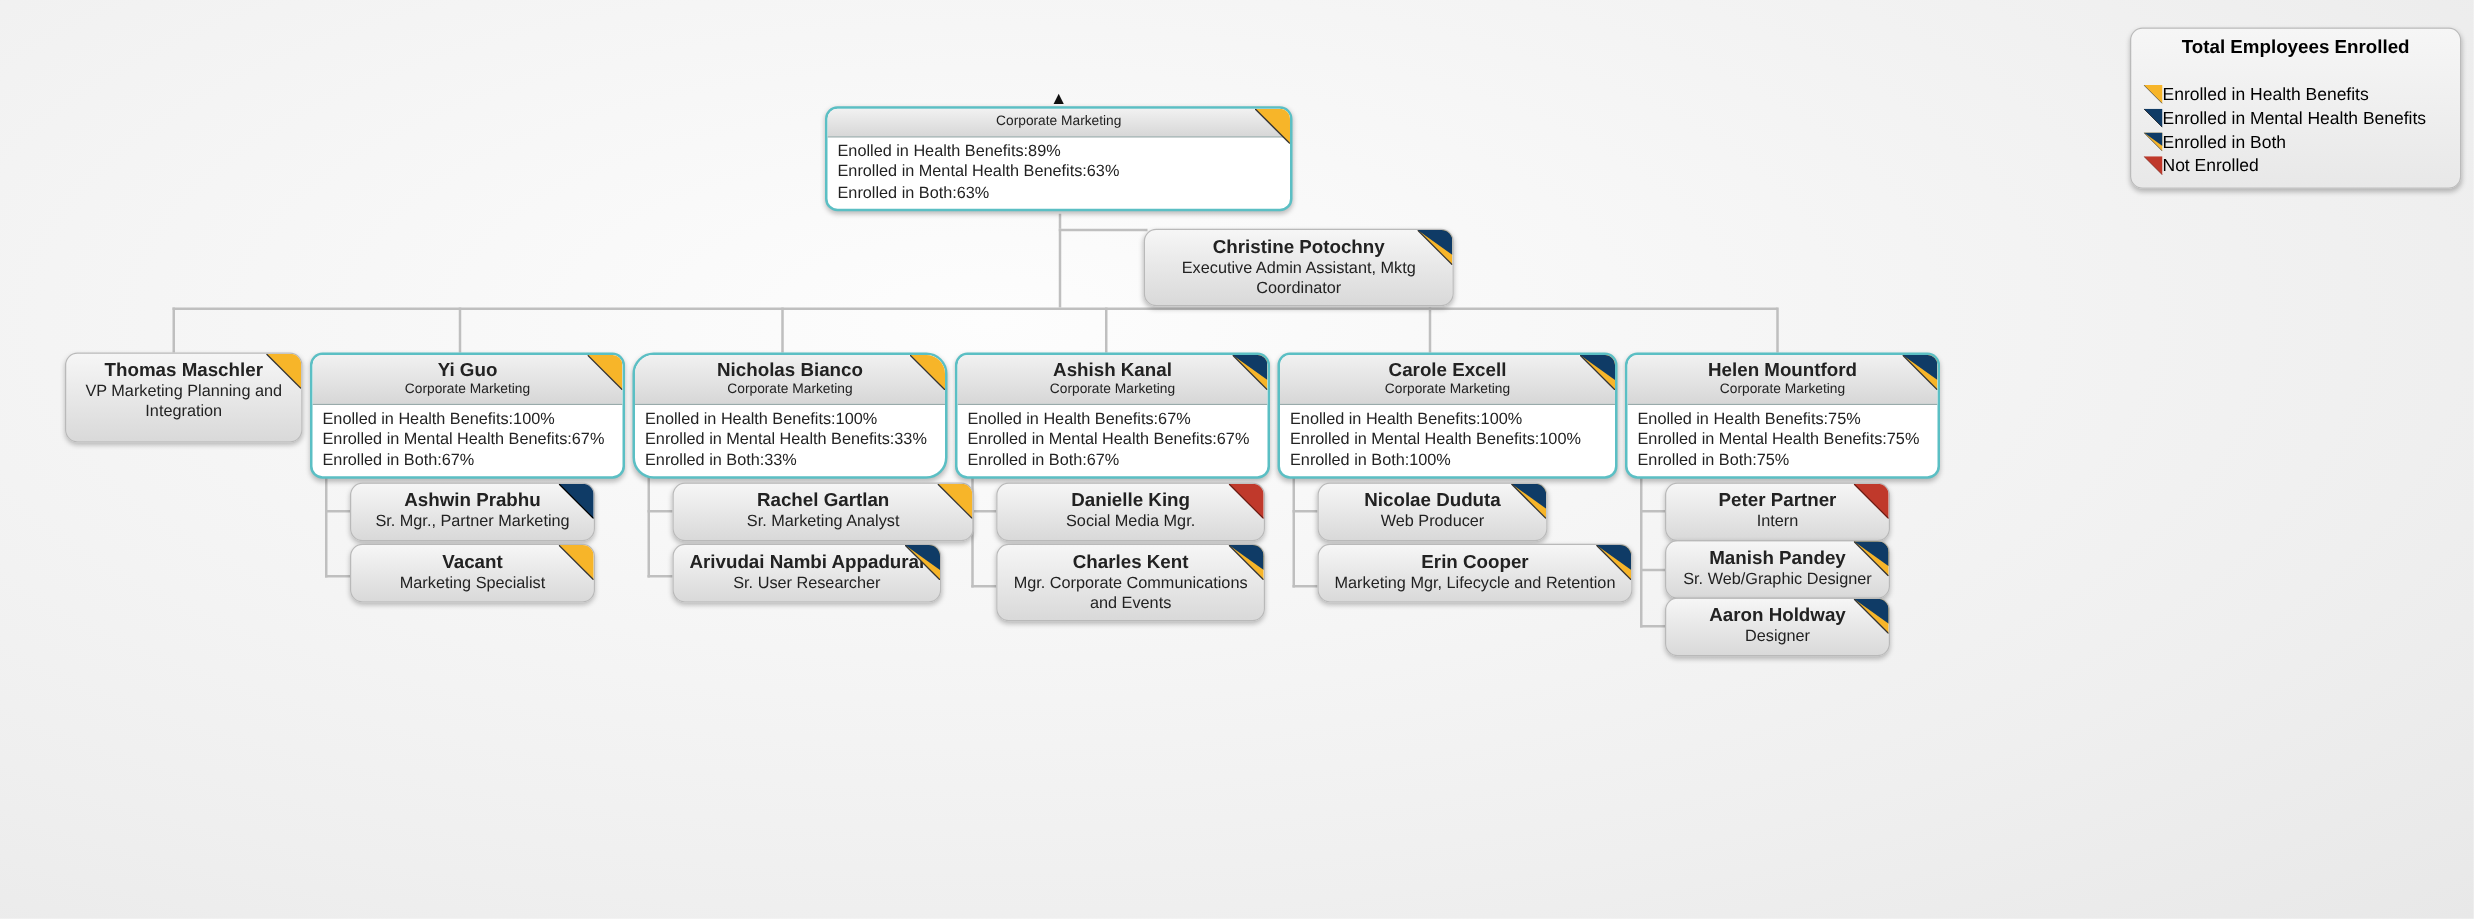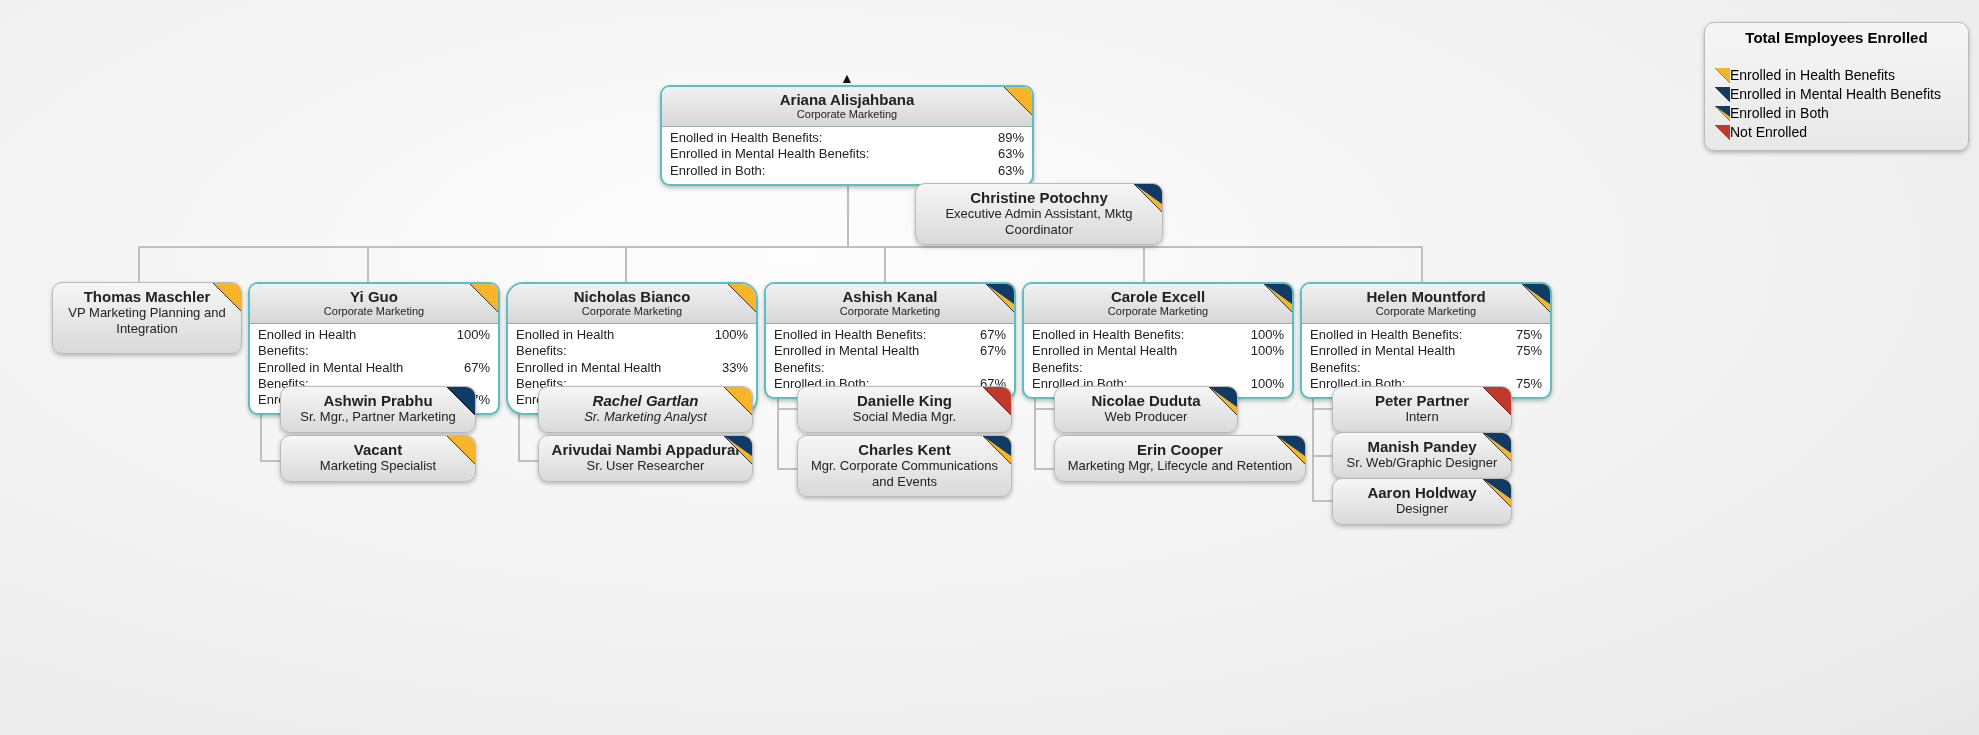--- a/index.html
+++ b/index.html
@@ -6,21 +6,21 @@
   body { background:radial-gradient(ellipse at 40% 35%,#fdfdfd 0%,#efefef 70%,#e8e8e8 100%); width:1979px; height:735px; position:relative; }
 
   .box { position:absolute; border-radius:10px; overflow:hidden; box-shadow:0 2px 4px rgba(0,0,0,0.25); }
 
   
   .mgr { border:2px solid #5bbfc4; background:#fff; }
   .mgr .hdr { background:linear-gradient(to bottom,#f1f1f1,#d7d7d7); border-bottom:1px solid #9aa; padding:4px 6px 6px; text-align:center; }
   .mgr .name { font-weight:700; font-size:15px; color:#222; }
   .mgr .sub  { font-size:11px; color:#222; }
   .mgr .stats { padding:3px 8px 5px; font-size:13px; color:#222; }
-  .mgr .row { display:flex; justify-content:space-between; line-height:1.25;gap:47px; }
+  .mgr .row { display:flex; line-height:1.25; }
 
   
   .emp { border:1px solid #b9b9b9; background:linear-gradient(to bottom,#f6f6f6,#d9d9d9); padding:5px 8px 7px; text-align:center; }
   .emp .name { font-weight:700; font-size:15px; color:#222; }
   .emp .sub  { font-size:13px; color:#222; line-height:1.2; }
 
   
   .tag { position:absolute; top:0; right:0; width:28px; height:28px; pointer-events:none; }
   .tag svg { width:100%; height:100%; display:block; }
 
@@ -71,21 +71,20 @@
 <div class="conn" style="left:1034px; top:408px; width:20px; height:1.5px;"></div>
 <div class="conn" style="left:1034px; top:468px; width:20px; height:1.5px;"></div>
 
 <div class="conn" style="left:1312px; top:370px; width:2px; height:132px;"></div>
 <div class="conn" style="left:1312px; top:408px; width:20px; height:1.5px;"></div>
 <div class="conn" style="left:1312px; top:455px; width:20px; height:1.5px;"></div>
 <div class="conn" style="left:1312px; top:500px; width:20px; height:1.5px;"></div>
 
 <div class="box mgr" style="left:660px; top:85px; width:374px;">
   <div class="hdr">
-    <div class="name">Ariana Alisjahbana</div>
     <div class="sub">Corporate Marketing</div>
   </div>
   <div class="stats">
     <div class="row">
         <span>Enolled in Health Benefits:</span>
         <span>89%</span>
       </div>
     <div class="row">
         <span>Enrolled in Mental Health Benefits:</span>
         <span>63%</span>
@@ -192,21 +191,21 @@
         <span>33%</span>
       </div>
   </div>
   <span class="tag">
       <svg viewBox="0 0 28 28">
         <path d="M0 0 H28 V28 Z" fill="#f7b529"></path>
         <path d="M0 0 L28 28" stroke="#333" stroke-width="1"></path>
       </svg>
     </span>
 </div>
-<div class="box emp" style="left:538px; top:386px; width:215px;font-style:italic;">
+<div class="box emp" style="left:538px; top:386px; width:241px;">
   <div class="name">Rachel Gartlan</div>
   <div class="sub">Sr. Marketing Analyst</div>
   <span class="tag">
       <svg viewBox="0 0 28 28">
         <path d="M0 0 H28 V28 Z" fill="#f7b529"></path>
         <path d="M0 0 L28 28" stroke="#333" stroke-width="1"></path>
       </svg>
     </span>
 </div>
 <div class="box emp" style="left:538px; top:435px; width:215px;">

